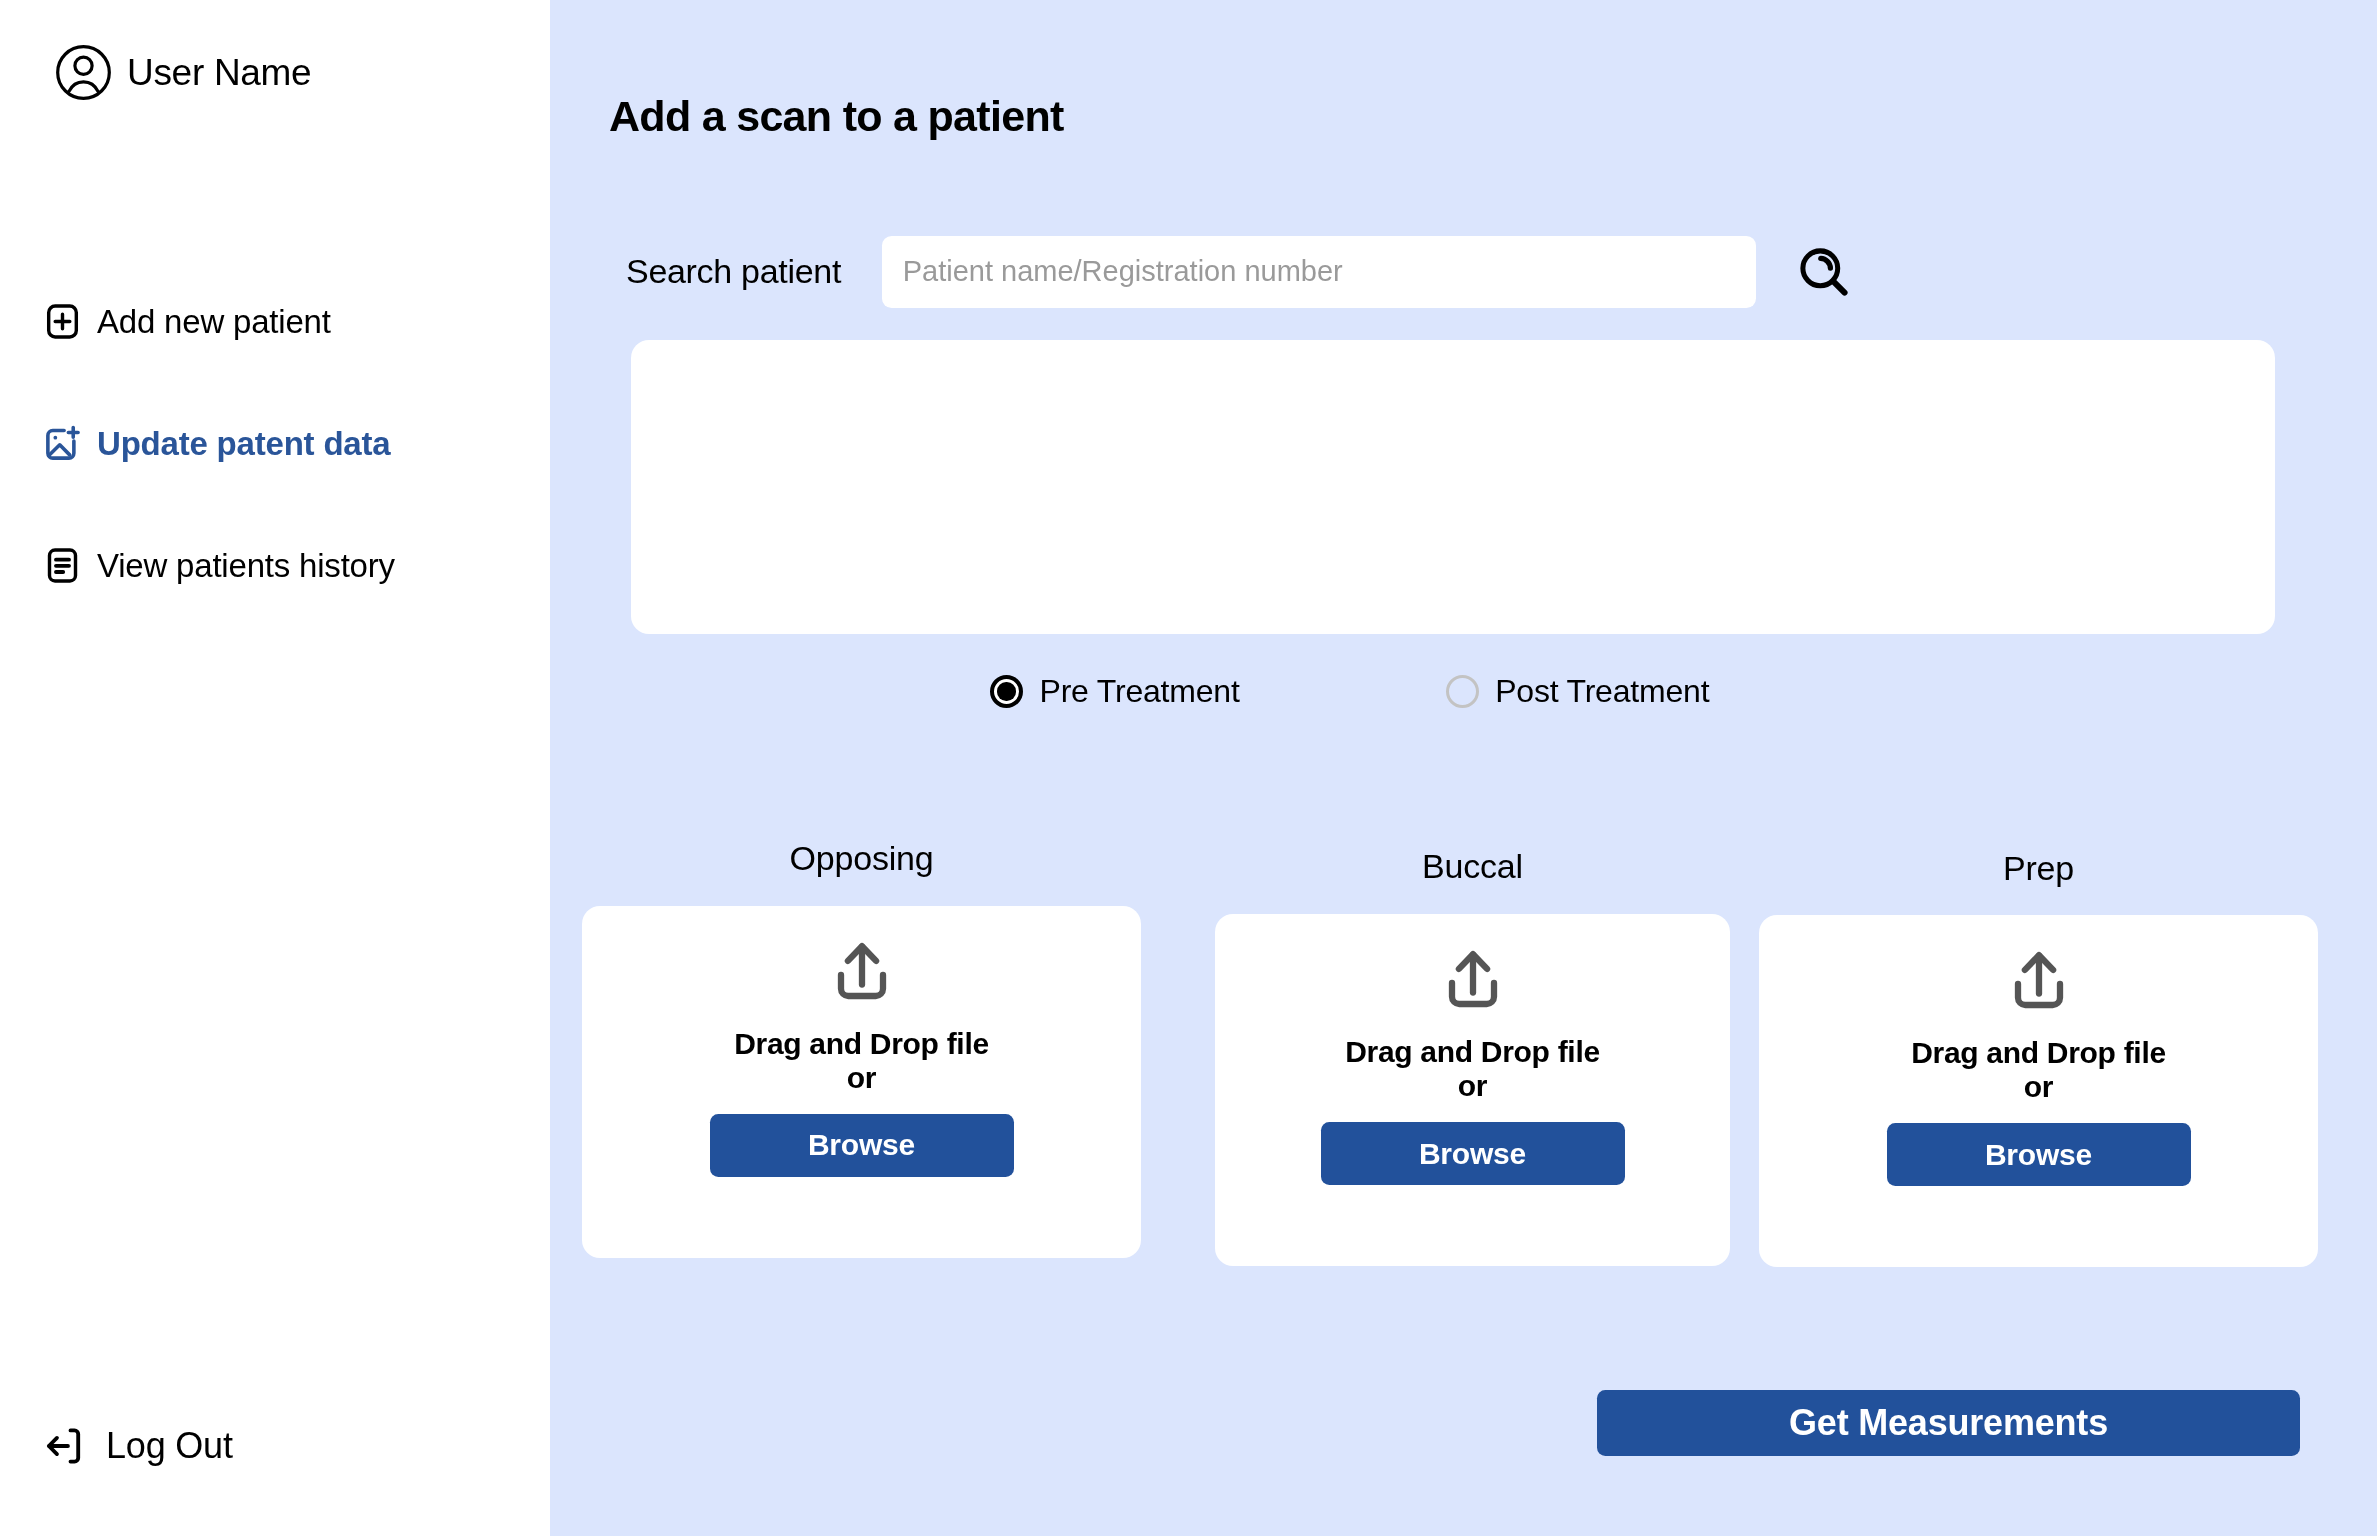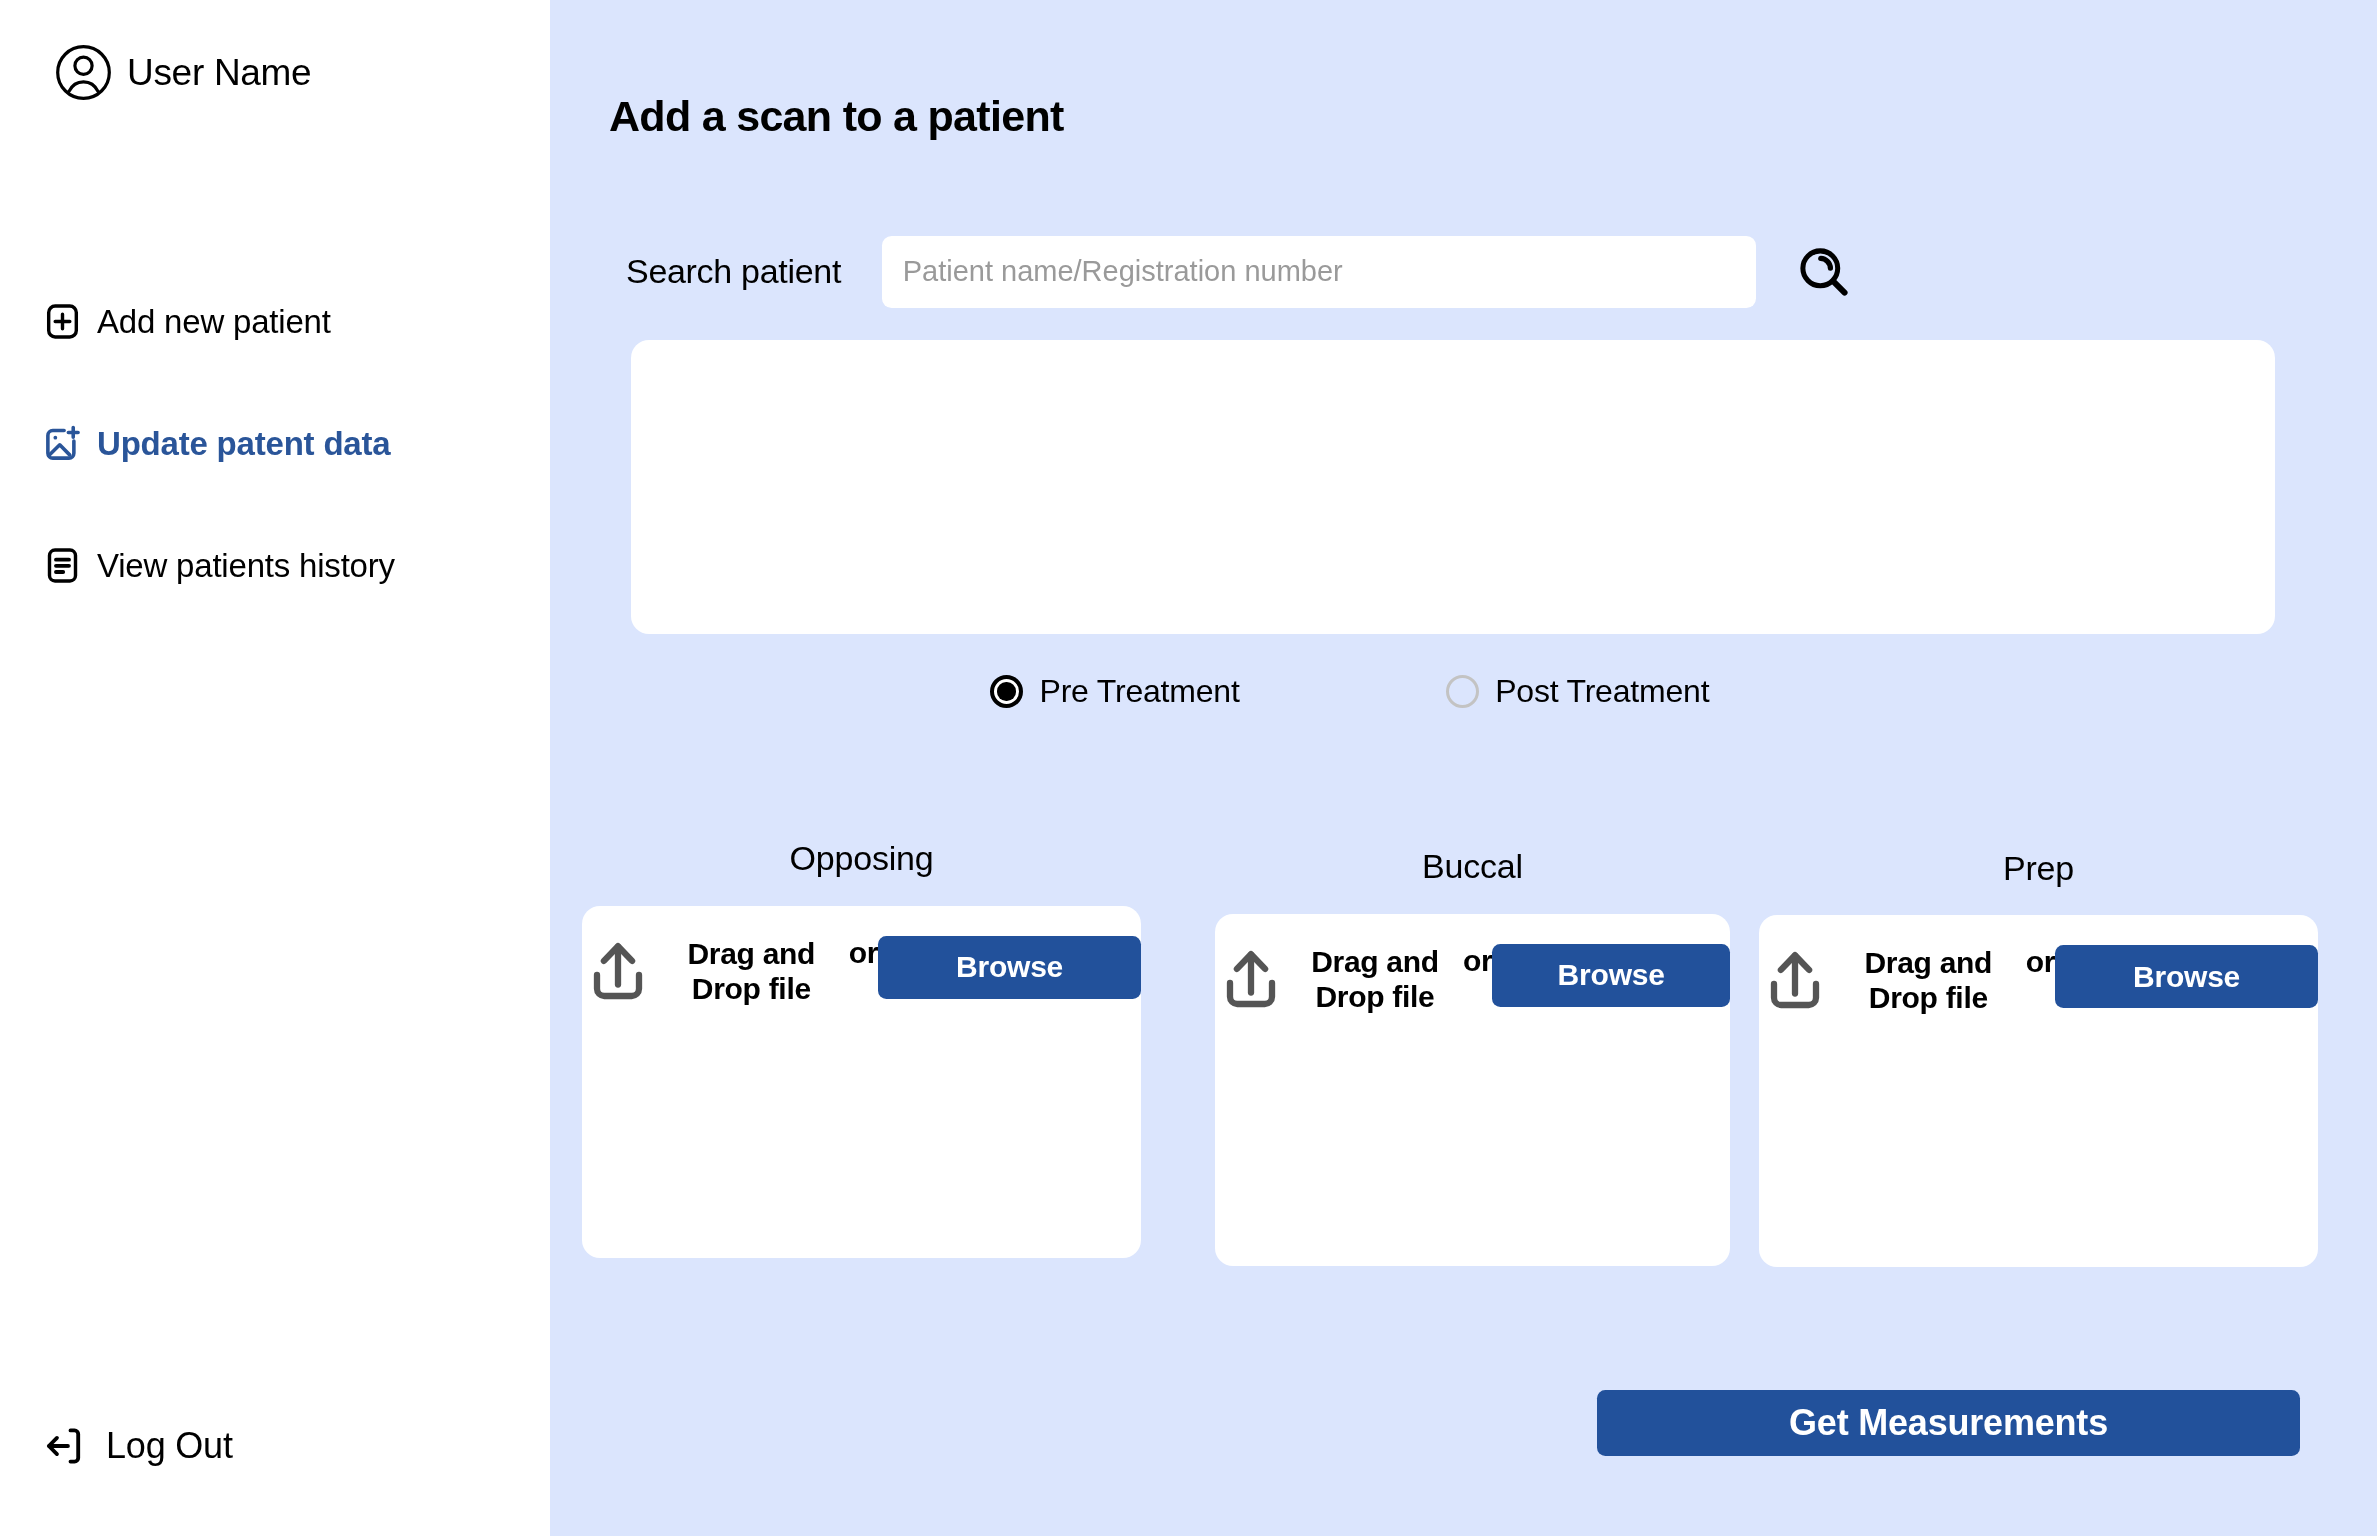--- a/index.html
+++ b/index.html
@@ -229,42 +229,43 @@
     font-weight: 400;
     margin-bottom: 27.5px;
     letter-spacing: -0.2px;
   }
   .upload-card {
     background: #ffffff;
     border-radius: 18px;
     height: 352px;
     padding-top: 30px;
     display: flex;
-    flex-direction: row;
+    flex-direction: column;
+    align-items: center;
     cursor: pointer;
   }
   .upload-arrow-icon { width: 72px; height: 72px; display: block; margin-bottom: 18px; }
   .dragdrop-text {
     font-size: 30px;
     font-weight: 700;
     color: #000000;
     text-align: center;
     line-height: 1.18;
     letter-spacing: -0.3px;
   }
   .or-text {
     font-size: 30px;
     font-weight: 700;
     color: #000000;
     text-align: center;
     margin-bottom: 19px;
     letter-spacing: -0.3px;
   }
   .browse-btn {
-    width: 344px;
+    width: 304px;
     height: 63px;
     background: #22519B;
     color: #ffffff;
     border: none;
     border-radius: 8.3px;
     font-size: 30px;
     font-weight: 700;
     font-family: "Liberation Sans", sans-serif;
     cursor: pointer;
     letter-spacing: -0.2px;

